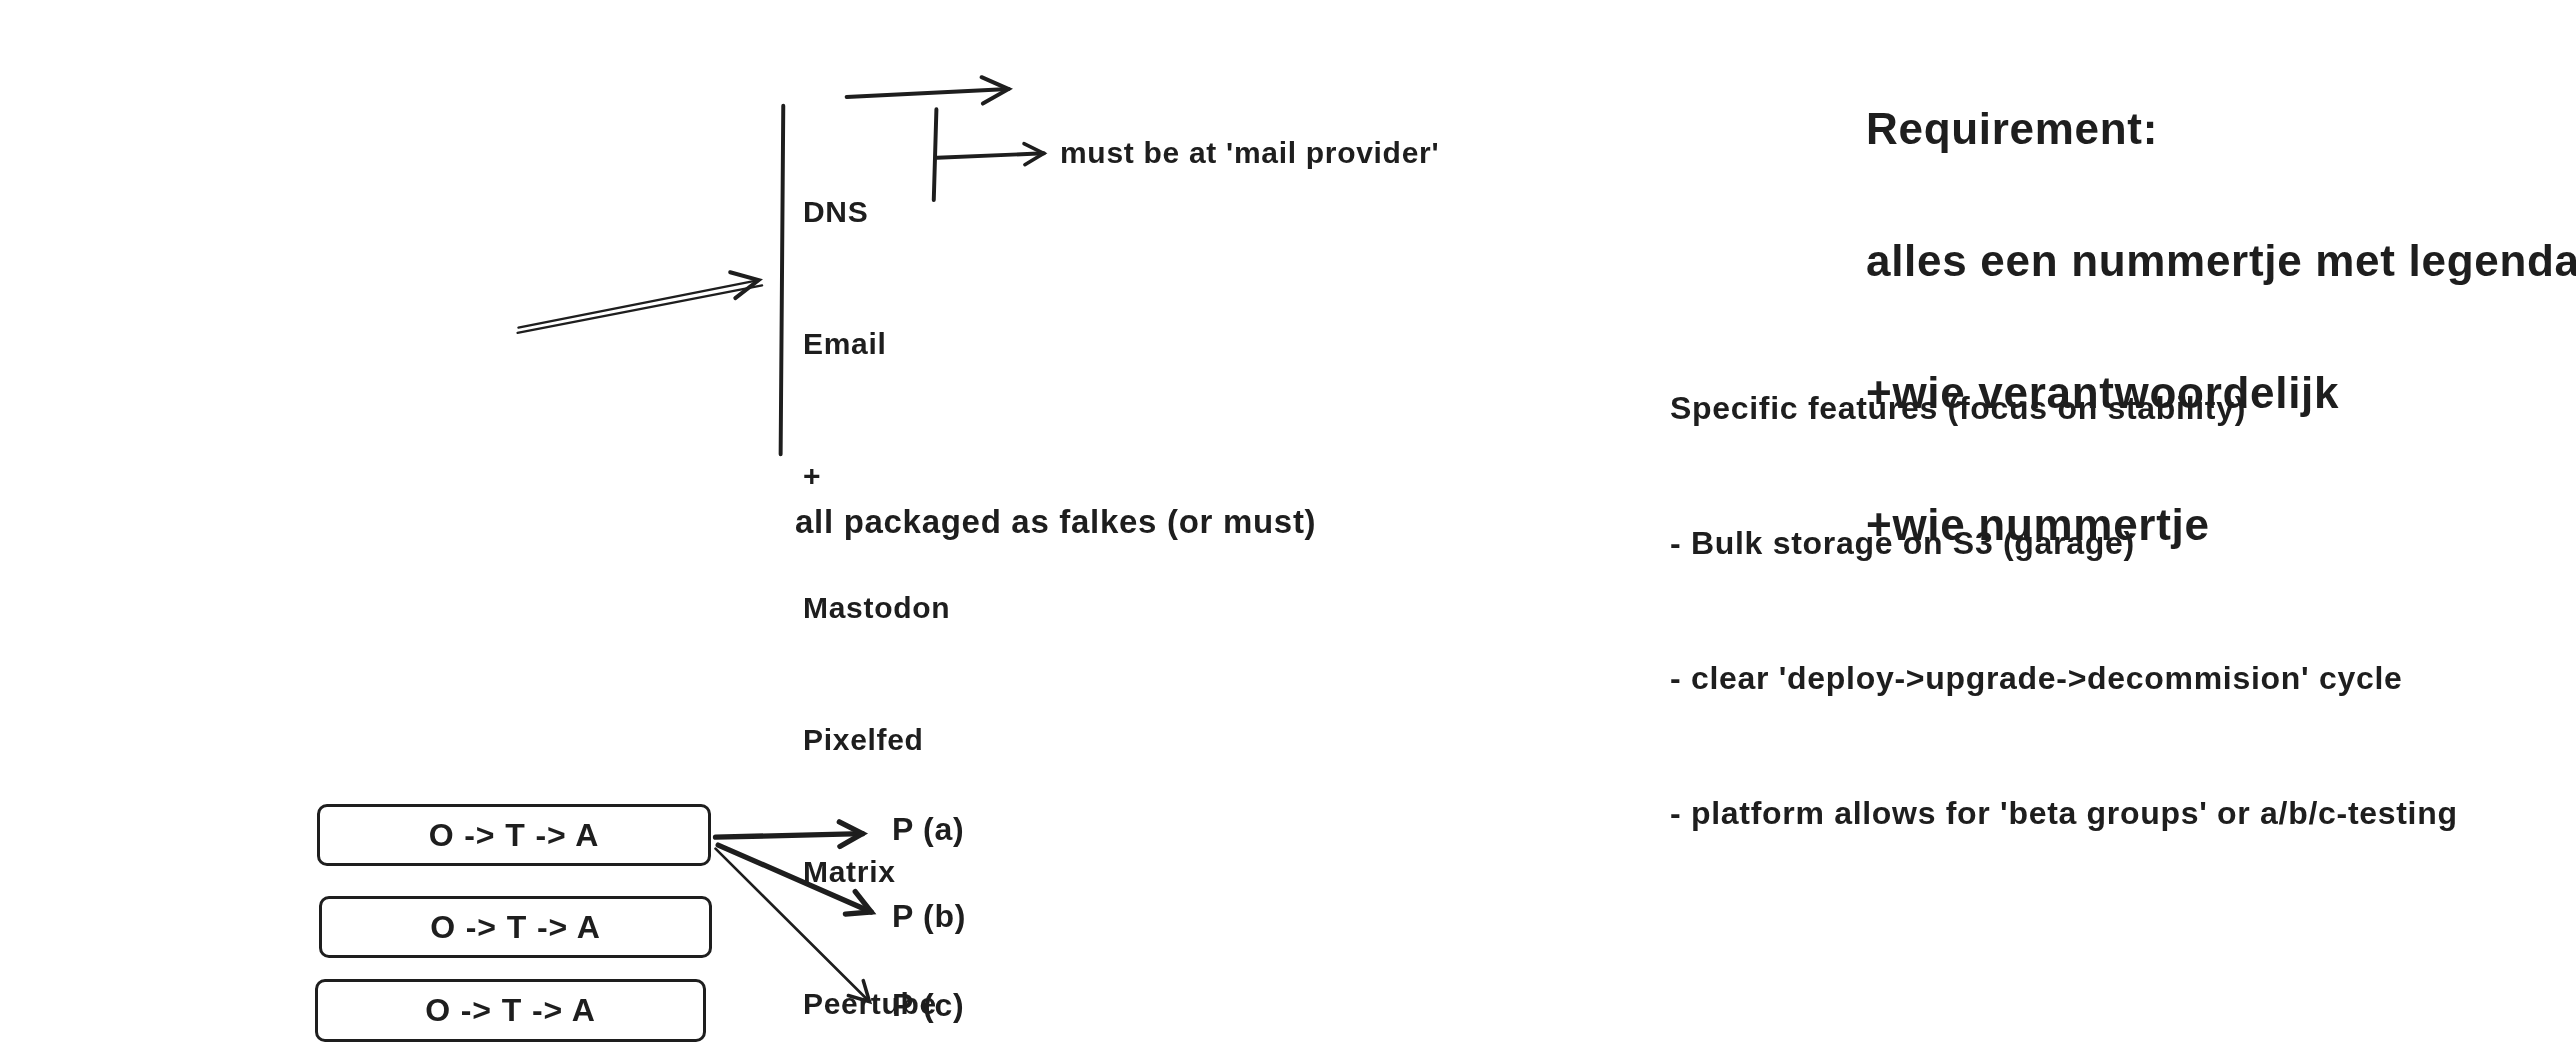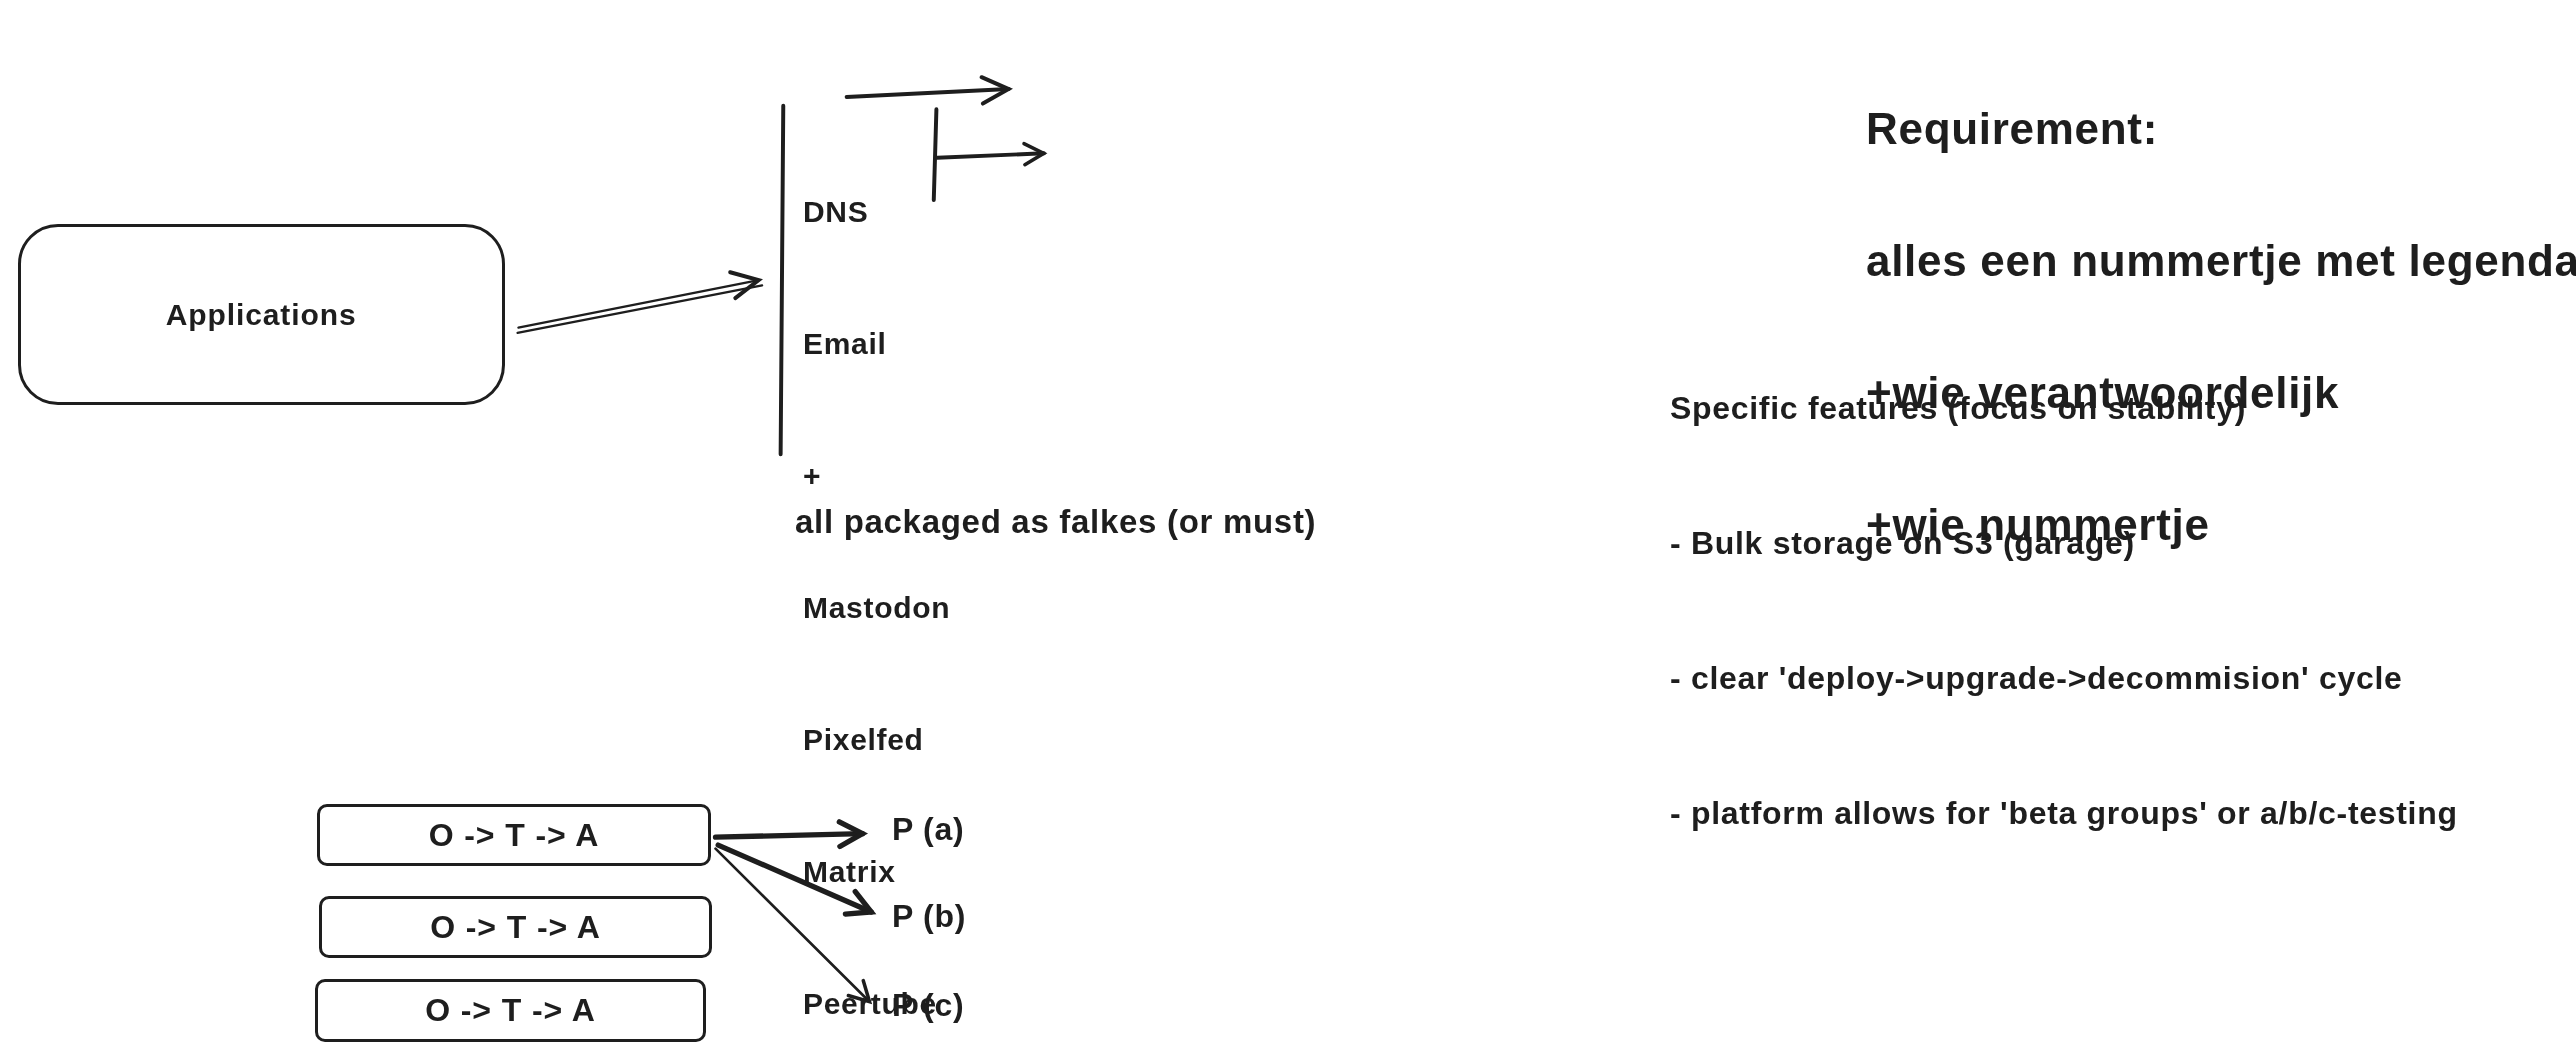--- a/index.html
+++ b/index.html
@@ -76,35 +76,33 @@
 
     <path d="M1064,124 L1061,227" stroke-width="4.5"></path>
 
     <path d="M1065,179 L1186,174" stroke-width="4.5" marker-end="url(#head-sm)"></path>
 
     <path d="M813,951 L980,947" stroke-width="6" marker-end="url(#head-thick)"></path>
     <path d="M816,960 L990,1036" stroke-width="6" marker-end="url(#head-thick)"></path>
     <path d="M813,964 L988,1138" stroke-width="3" marker-end="url(#head-sm)"></path>
   </svg>
 
-  <div class="node app-box">
-    <span>Applications</span>
-  </div>
 
   <div class="txt services-list">
     <div>DNS</div>
     <div>Email</div>
     <div>+</div>
     <div>Mastodon</div>
     <div>Pixelfed</div>
     <div>Matrix</div>
     <div>Peertube</div>
     
   </div>
 
+  <div class="txt mail-note">must be at 'mail provider'</div>
 
   <div class="txt packaging-note">all packaged as falkes (or must)</div>
 
   <div class="txt requirement-note">
     <div>Requirement:</div>
     <div>alles een nummertje met legenda</div>
     <div>+wie verantwoordelijk</div>
     <div>+wie nummertje</div>
   </div>
 

